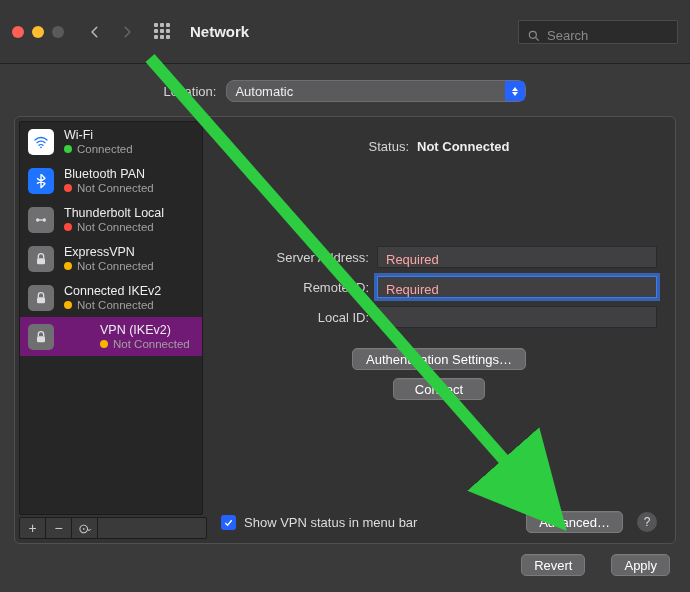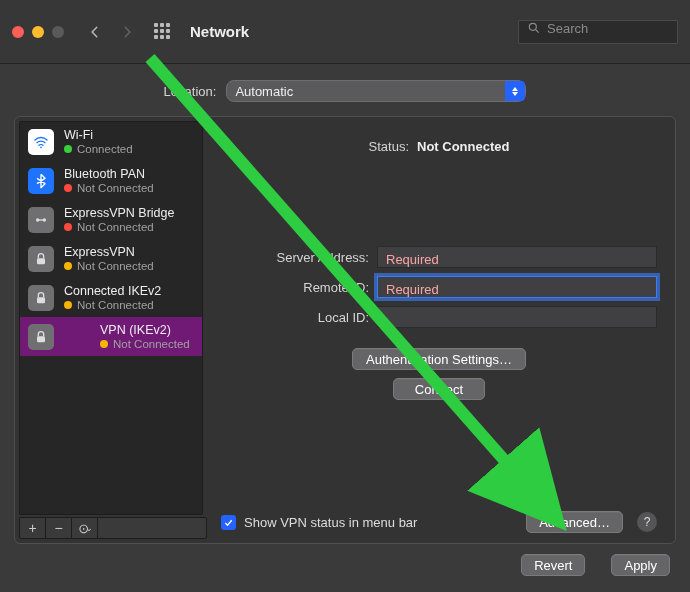--- a/index.html
+++ b/index.html
@@ -37,21 +37,21 @@
     display: grid;
     grid-template-columns: repeat(3, 4px);
     grid-template-rows: repeat(3, 4px);
     gap: 2px;
     margin-left: 6px; margin-right: 8px;
   }
   .grid-icon span { background: #bbb; border-radius: 1px; }
   .title { font-size: 15px; font-weight: 600; color: #eee; flex: 0 0 auto; }
   .spacer { flex: 1; }
   .searchbox {
-    display: flex; align-items: flex-start;
+    display: flex; align-items: flex-end;
     background: #2b2b2b;
     border: 1px solid #4a4a4a;
     border-radius: 1px;
     height: 24px; width: 160px;
     padding: 0 8px;
     color: #8a8a8a;
     gap: 6px;
   }
   .searchbox svg { width: 14px; height: 14px; fill: none; stroke: #8a8a8a; stroke-width: 2; }
   .searchbox .ph { font-size: 13px; }
@@ -323,21 +323,21 @@
 
       <div class="sitem">
         <div class="sicon tb">
           <svg viewBox="0 0 24 24">
               <circle cx="7" cy="12" r="2.5" fill="#ddd"></circle>
               <circle cx="17" cy="12" r="2.5" fill="#ddd"></circle>
               <rect x="7" y="11" width="10" height="2" fill="#ddd"></rect>
             </svg>
         </div>
         <div class="stexts">
-          <span class="sname">ExpressVPN Bridge</span>
+          <span class="sname">Thunderbolt Local</span>
           <div class="sstatus-row">
               <div class="sdot red"></div>
               <span class="sstatus">Not Connected</span>
             </div>
         </div>
       </div>
 
       <div class="sitem">
         <div class="sicon vpn">
           <svg viewBox="0 0 24 24">

